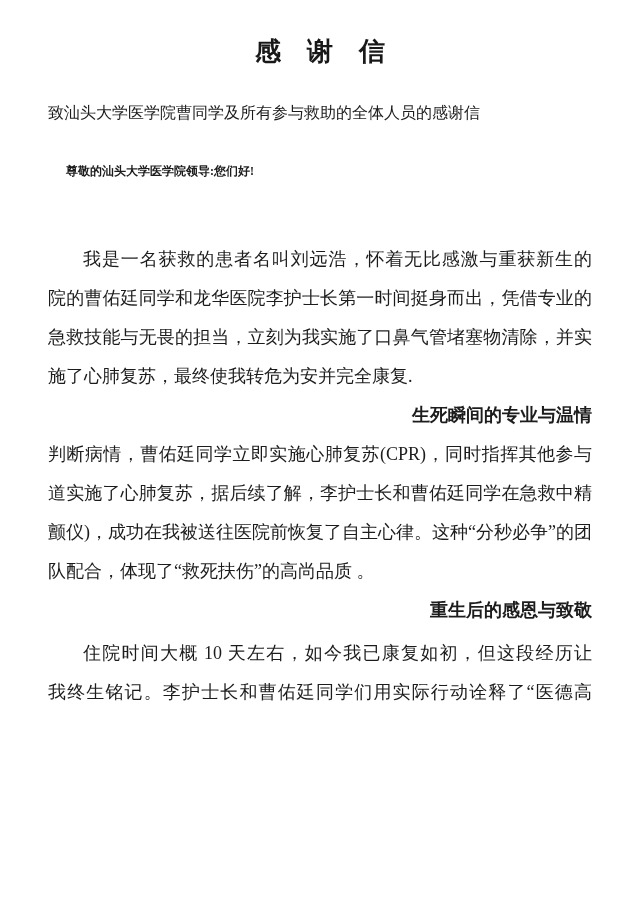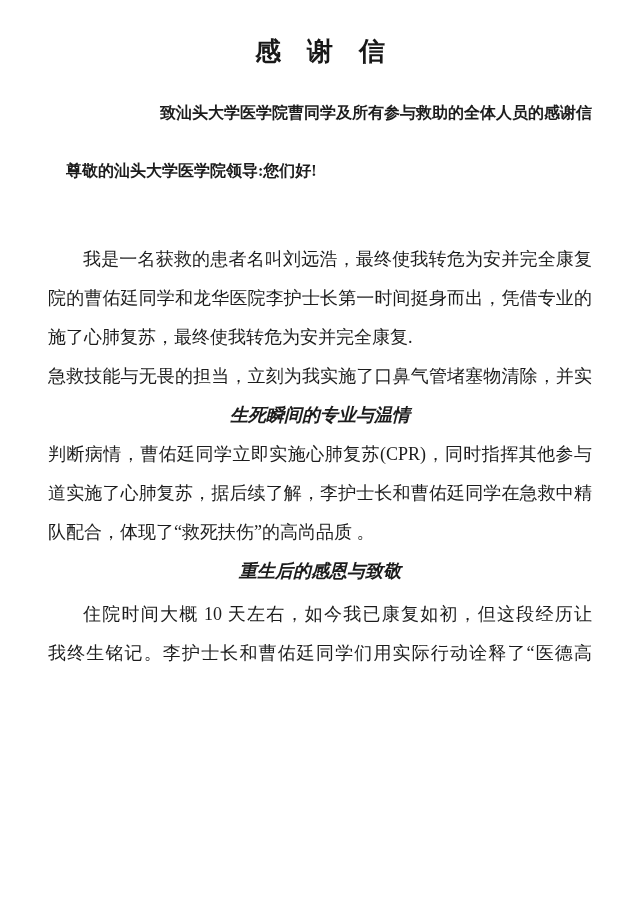--- a/index.html
+++ b/index.html
@@ -26,26 +26,25 @@
     font-size: 26px;
     line-height: 32px;
     font-weight: bold;
     text-align: center;
     color: #181818;
   }
   .subtitle {
     margin-top: 34px;
     font-size: 16px;
     line-height: 22px;
-    font-weight: bold;
-    text-align: right;
+    font-weight: normal;
   }
   .salutation {
     margin-top: 36px;
-    font-size: 16px;
+    font-size: 12px;
     line-height: 22px;
     font-weight: bold;
     text-indent: 18px;
   }
   .letter-body {
     margin-top: 58px;
     font-size: 18px;
   }
   .line {
     line-height: 39px;
@@ -60,48 +59,48 @@
     height: 39px;
     overflow: hidden;
   }
   .line.first {
     text-indent: 35px;
   }
   .heading {
     font-weight: bold;
   }
   .heading .line {
-    text-align: center;
-    font-style: italic;
+    text-align: right;
   }
   .paragraph.gap-top {
     margin-top: 4px;
   }
 </style>
 </head>
 <body>
 
 <div class="page">
   <div class="content">
     <div class="title">感　谢　信</div>
     <div class="subtitle">致汕头大学医学院曹同学及所有参与救助的全体人员的感谢信</div>
     <div class="salutation">尊敬的汕头大学医学院领导:您们好!</div>
     <div class="letter-body">
         <div class="paragraph">
-          <div class="line first fill">我是一名获救的患者名叫刘远浩，最终使我转危为安并完全康复</div>
+          <div class="line first fill">我是一名获救的患者名叫刘远浩，怀着无比感激与重获新生的</div>
           <div class="line fill">院的曹佑廷同学和龙华医院李护士长第一时间挺身而出，凭借专业的</div>
+          <div class="line fill">急救技能与无畏的担当，立刻为我实施了口鼻气管堵塞物清除，并实</div>
           <div class="line">施了心肺复苏，最终使我转危为安并完全康复.</div>
-          <div class="line fill">急救技能与无畏的担当，立刻为我实施了口鼻气管堵塞物清除，并实</div>
         </div>
         <div class="heading">
           <div class="line">生死瞬间的专业与温情</div>
         </div>
         <div class="paragraph">
           <div class="line fill">判断病情，曹佑廷同学立即实施心肺复苏(CPR)，同时指挥其他参与</div>
           <div class="line fill">道实施了心肺复苏，据后续了解，李护士长和曹佑廷同学在急救中精</div>
+          <div class="line fill">颤仪)，成功在我被送往医院前恢复了自主心律。这种“分秒必争”的团</div>
           <div class="line">队配合，体现了“救死扶伤”的高尚品质 。</div>
         </div>
         <div class="heading">
           <div class="line">重生后的感恩与致敬</div>
         </div>
         <div class="paragraph gap-top">
           <div class="line first fill">住院时间大概 10 天左右，如今我已康复如初，但这段经历让</div>
           <div class="line fill">我终生铭记。李护士长和曹佑廷同学们用实际行动诠释了“医德高尚、</div>
         </div>
       </div>

